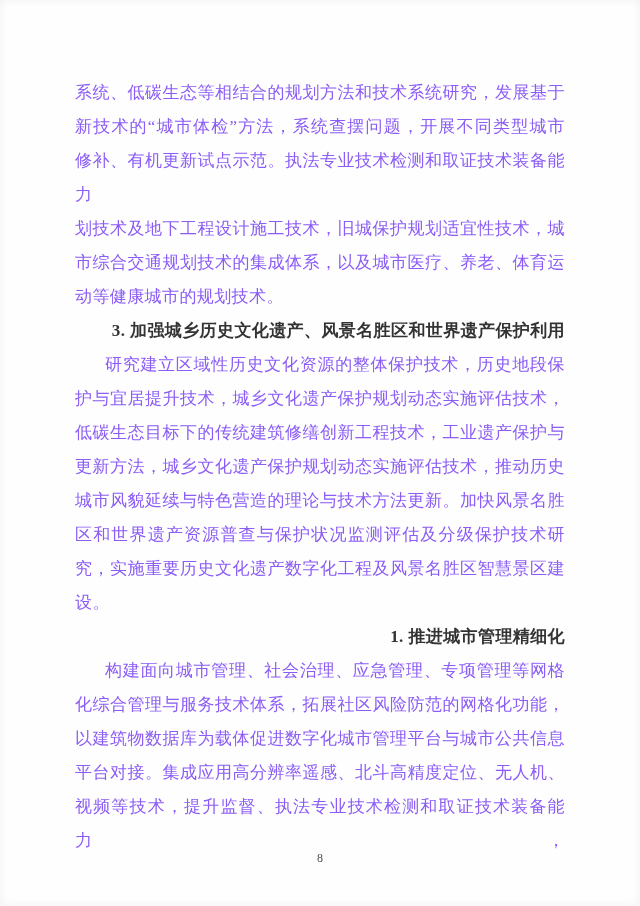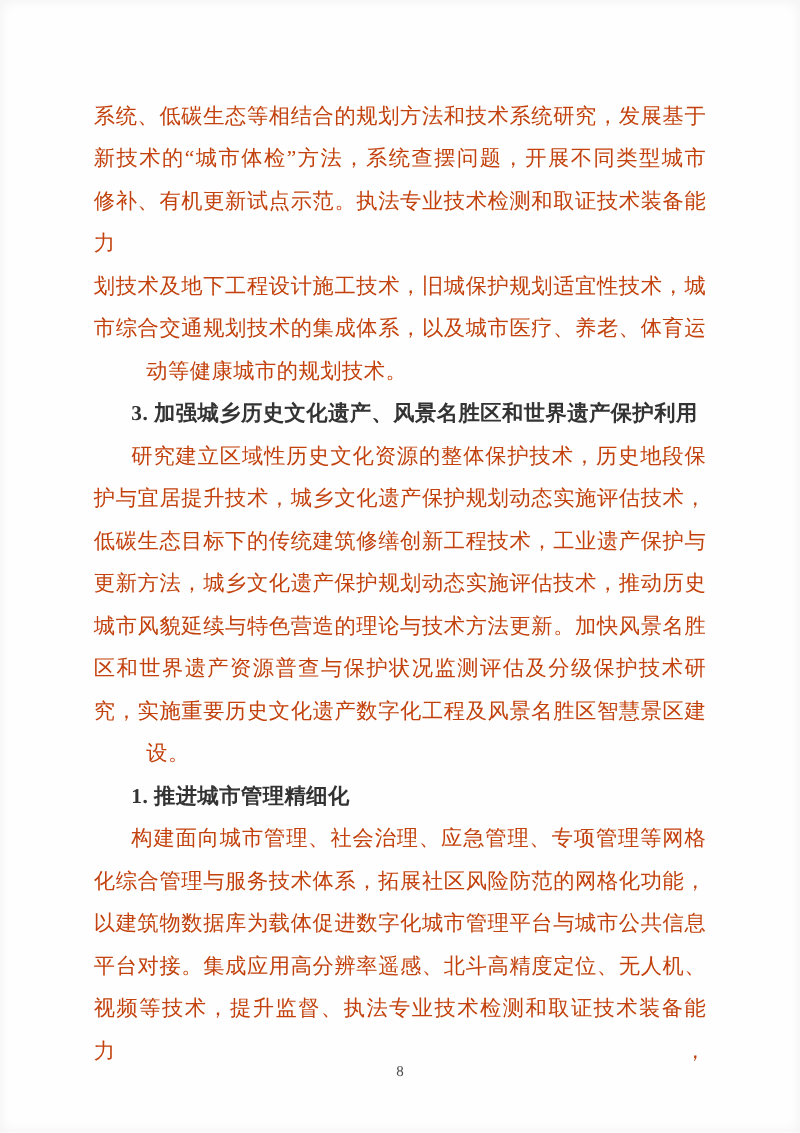--- a/index.html
+++ b/index.html
@@ -18,39 +18,39 @@
   }
   .textblock {
     position: absolute;
     left: 75px;
     top: 76px;
     width: 490px;
   }
   .line {
     font-size: 17px;
     line-height: 34px;
-    color: #c2410c;
+    color: #8b5cf6;
     letter-spacing: 0.4px;
     white-space: normal;
   }
   
   .j {
     text-align: justify;
     text-align-last: justify;
     -moz-text-align-last: justify;
     text-justify: inter-character;
   }
   
   .last {
     text-align: left;
-    margin-left: 42px;
   }
   
   .indent {
     padding-left: 30px;
+    text-align: right;
   }
   
   .h {
     font-weight: 700;
     color: #333333;
   }
   .footer {
     position: absolute;
     left: 0;
     right: 0;

